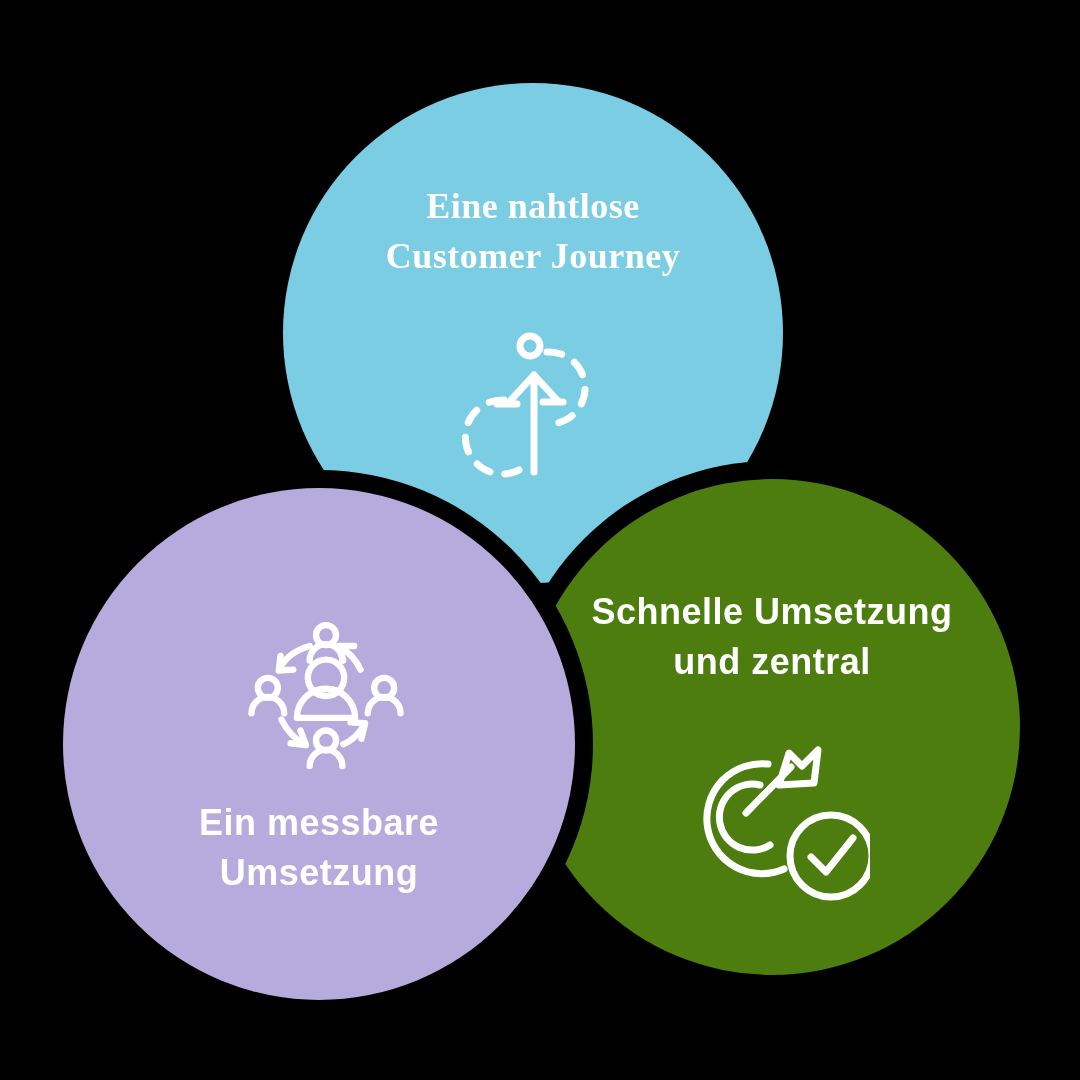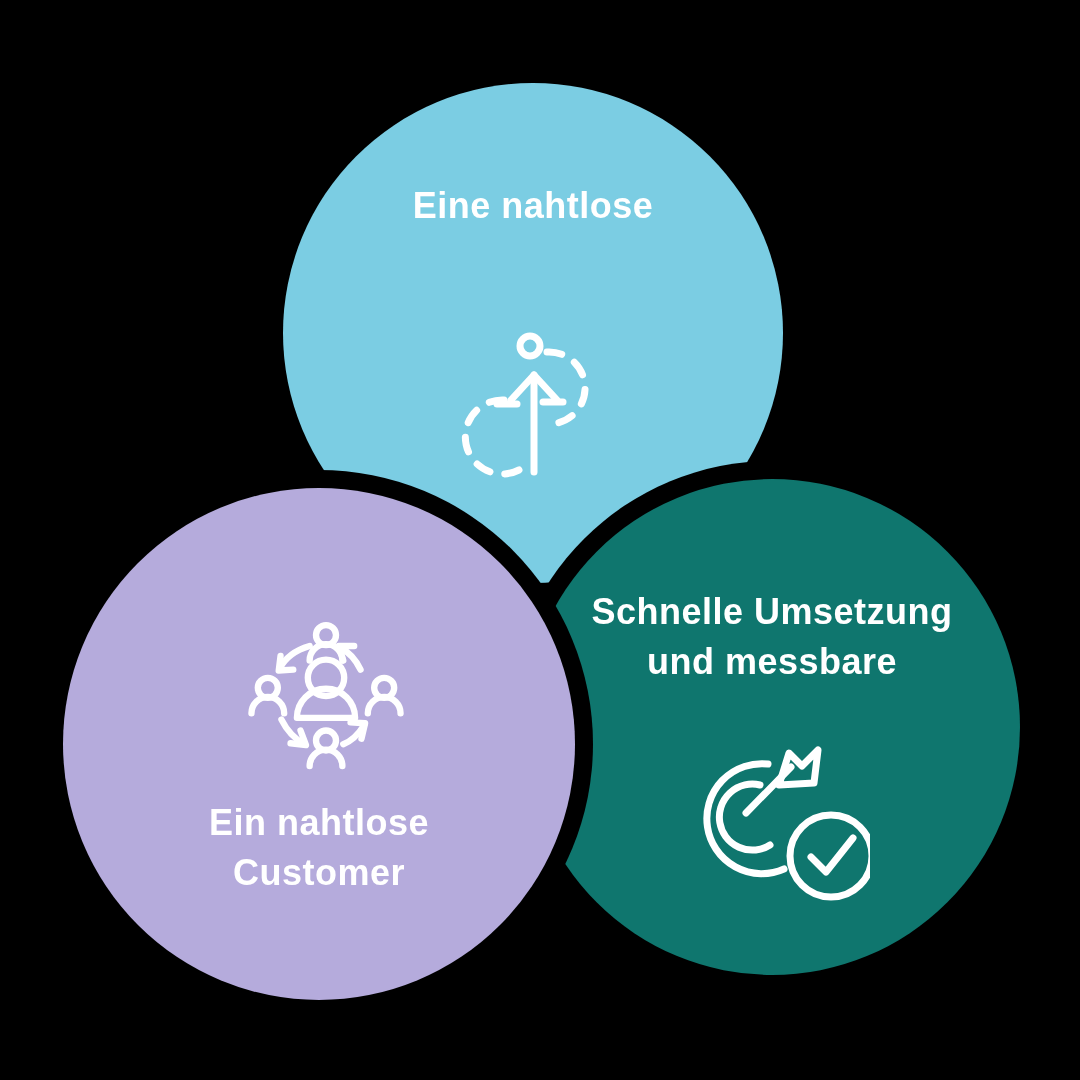--- a/index.html
+++ b/index.html
@@ -25,59 +25,60 @@
   }
   .iconbox { position: absolute; }
   .iconbox svg { display: block; width: 100%; height: 100%; }
   svg * { fill: none; stroke: currentColor; stroke-width: 7; stroke-linecap: round; stroke-linejoin: round; }
 
   
   #circle-blue   { left: 283px; top:  83px; width: 500px; height: 500px; z-index: 1; }
   #circle-green  { left: 524px; top: 479px; width: 496px; height: 496px; z-index: 2; }
   #circle-purple { left:  63px; top: 488px; width: 512px; height: 512px; z-index: 3; }
 
-  #circle-blue   .label { top:  98px; }
+  #circle-blue   .label { top:  98px; font-family: Liberation Serif, serif; }
   #circle-green  .label { top: 108px; }
   #circle-purple .label { top: 310px; }
 
   #circle-blue   .iconbox { left: 164px; top: 237px; width: 170px; height: 160px; }
   #circle-purple .iconbox { left: 183px; top: 128px; width: 160px; height: 160px; }
   #circle-green  .iconbox { left: 166px; top: 259px; width: 180px; height: 170px; }
 </style>
 </head>
 <body>
 
 <div class="stage" style="background-color: rgb(0, 0, 0);">
 
   <div class="circle" id="circle-blue" style="background-color: rgb(123, 205, 227); box-shadow: rgb(0, 0, 0) 0px 0px 0px 18px;">
     <div class="label" style="color: rgb(255, 255, 255);">
       <div>Eine nahtlose</div>
+      <div>Customer Journey</div>
     </div>
     <div class="iconbox" style="color: rgb(255, 255, 255);">
       <svg viewBox="0 0 170 160">
 
         <circle cx="83" cy="26" r="10"></circle>
 
         <path d="M 100 32 A 36 36 0 0 1 104 104" stroke-dasharray="15 15"></path>
 
         <path d="M 57 80 A 37 37 0 1 0 72 150" stroke-dasharray="15 15"></path>
 
         <path d="M 50 84 H 70"></path>
         <path d="M 96 82 H 116"></path>
 
         <path d="M 87 152 V 55"></path>
         <polyline points="64,80 87,55 110,80"></polyline>
       </svg>
     </div>
   </div>
 
-  <div class="circle" id="circle-green" style="background-color: #0f766e; box-shadow: rgb(0, 0, 0) 0px 0px 0px 18px;">
+  <div class="circle" id="circle-green" style="background-color: #4d7c0f; box-shadow: rgb(0, 0, 0) 0px 0px 0px 18px;">
     <div class="label" style="color: rgb(255, 255, 255);">
       <div>Schnelle Umsetzung</div>
-      <div>und messbare</div>
+      <div>und zentral</div>
     </div>
     <div class="iconbox" style="color: rgb(255, 255, 255);">
       <svg viewBox="0 0 180 170">
 
         <path d="M 78 26 A 55 55 0 1 0 94 131"></path>
 
         <path d="M 70 47 A 33 33 0 1 0 80 107"></path>
 
         <path d="M 101 29 L 56 75"></path>
 
@@ -112,18 +113,18 @@
         <polyline points="30,36 28,52 44,51"></polyline>
         <path d="M 118 51 Q 110 34 96 27"></path>
         <polyline points="111,25 94,25 99,41"></polyline>
         <path d="M 31 106 Q 40 124 56 133"></path>
         <polyline points="41,132 58,134 52,118"></polyline>
         <path d="M 99 133 Q 112 128 122 112"></path>
         <polyline points="107,109 123,110 119,127"></polyline>
       </svg>
     </div>
     <div class="label" style="color: rgb(255, 255, 255);">
-      <div>Ein nahtlose</div>
-      <div>Customer</div>
+      <div>Ein messbare</div>
+      <div>Umsetzung</div>
     </div>
   </div>
 
 </div>
 
 </body></html>

